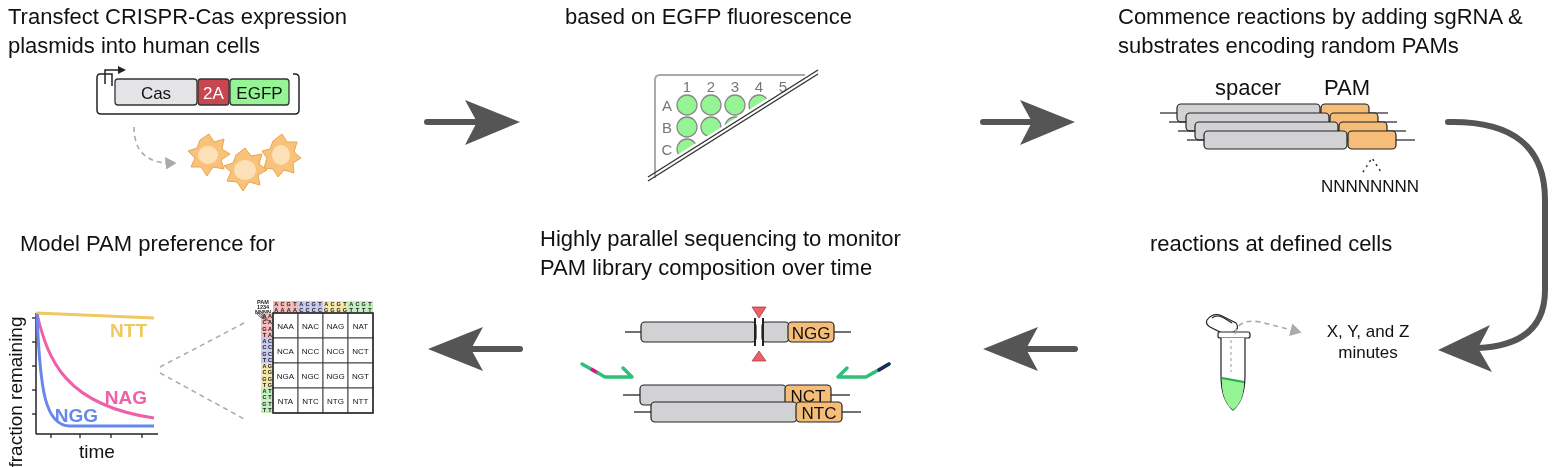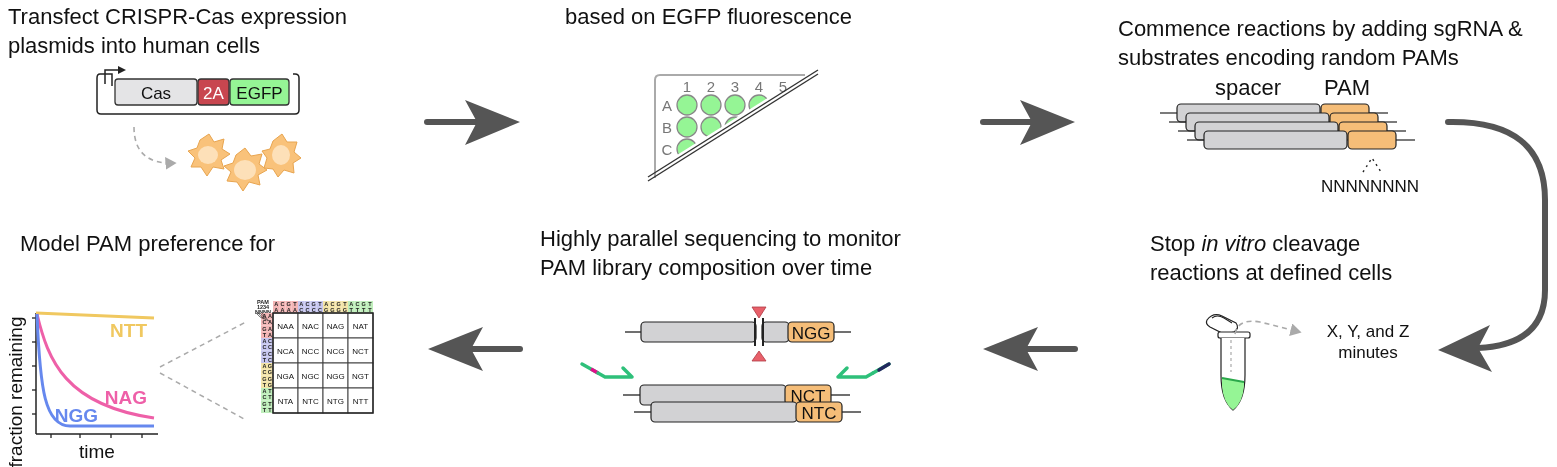--- a/index.html
+++ b/index.html
@@ -12,26 +12,25 @@
 </head>
 <body>
 
 <div class="title" style="left:8px; top:2px; width:380px;">
   <div>Transfect CRISPR-Cas expression</div>
   <div>plasmids into human cells</div>
 </div>
 <div class="title" style="left:565px; top:2px; width:380px;">
   <div>based on EGFP fluorescence</div>
 </div>
-<div class="title" style="left:1118px; top:2px; width:430px;margin-top:12px;">
+<div class="title" style="left:1118px; top:2px; width:430px;">
   <div>Commence reactions by adding sgRNA &amp;</div>
   <div>substrates encoding random PAMs</div>
 </div>
 <div class="title" style="left:1150px; top:229px; width:300px;">
-  <div><span>Stop </span><em>in vitro</em><span> cleavage</span></div>
   <div>reactions at defined cells</div>
 </div>
 <div class="title" style="left:540px; top:224px; width:410px;">
   <div>Highly parallel sequencing to monitor</div>
   <div>PAM library composition over time</div>
 </div>
 <div class="title" style="left:20px; top:229px; width:320px;">
   <div>Model PAM preference for</div>
 </div>
 

